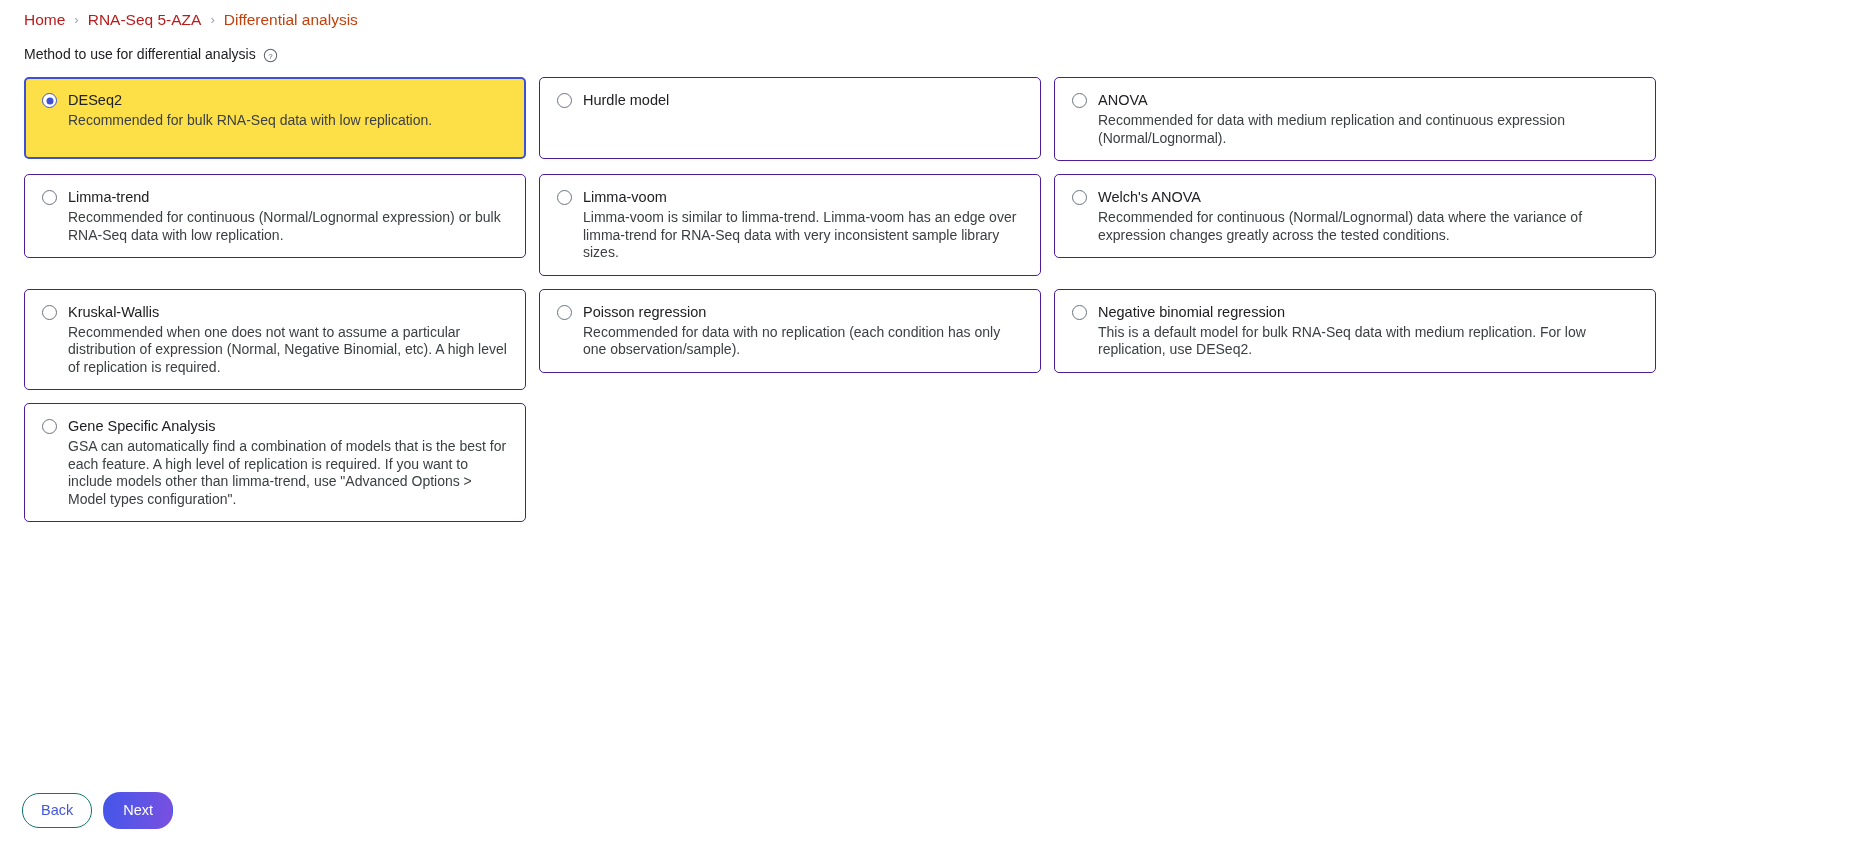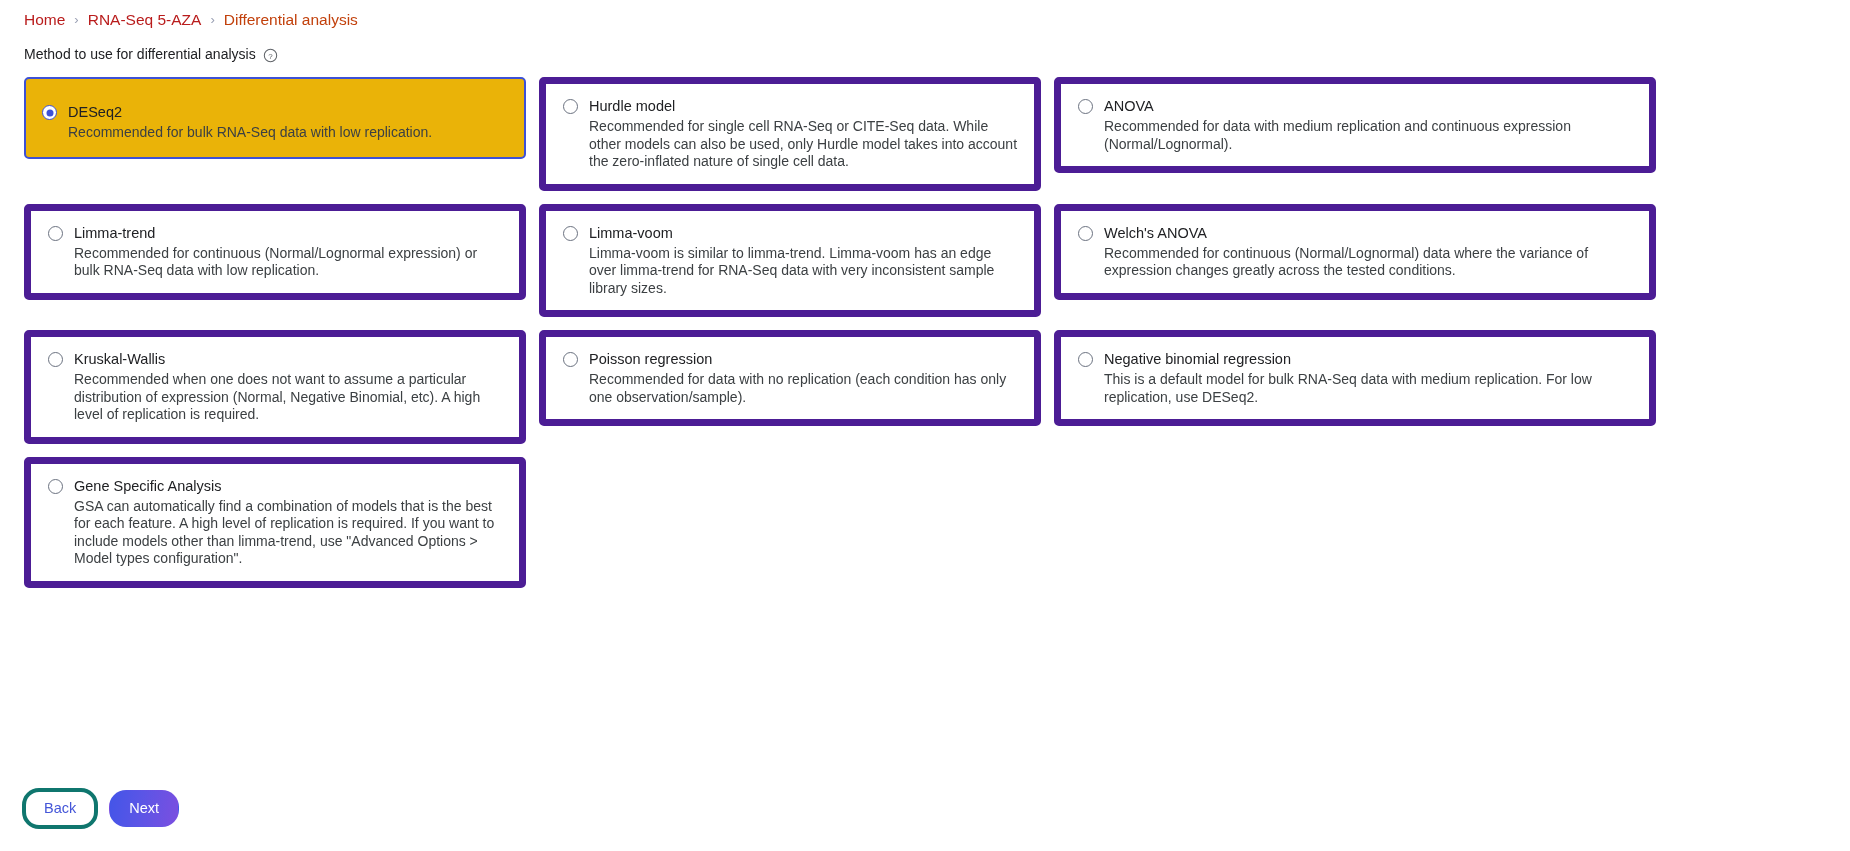--- a/index.html
+++ b/index.html
@@ -74,32 +74,32 @@
   .methods-grid {
     margin: 13px 0 0 24px;
     width: 1805px;
     display: grid;
     grid-template-columns: 502px 502px 602px;
     column-gap: 13px;
     row-gap: 13px;
     align-items: start;
   }
   .method-card {
-    border: 7px solid #4c1d95;
+    border: 1px solid #4c1d95;
     border-radius: 5px;
     background: #ffffff;
     padding: 13px 15px 13px 14px;
     min-height: 82px;
     cursor: pointer;
     position: relative;
   }
   .method-card.selected {
     border: 2px solid #3d51d6;
-    background: #eab308;
-    padding: 24px 14px 12px 13px;
+    background: #fde047;
+    padding: 12px 14px 12px 13px;
   }
   .method-head {
     display: flex;
     align-items: flex-start;
   }
   .radio {
     width: 15px;
     height: 15px;
     min-width: 15px;
     border-radius: 50%;
@@ -153,21 +153,21 @@
     font-size: 14.5px;
     line-height: 1;
     border-radius: 17px;
     padding: 9px 18px 10px;
     cursor: pointer;
     border: 1px solid transparent;
     white-space: nowrap;
   }
   .btn-back {
     background: #ffffff;
-    border: 4px solid #0f766e;
+    border: 1px solid #0f766e;
     color: #4456d8;
   }
   .btn-next {
     background: linear-gradient(100deg, #4355e8 0%, #5b55e6 45%, #7b4fe0 100%);
     color: #ffffff;
     border: 1px solid transparent;
     padding: 10px 19px 11px;
   }
 </style>
 </head>
@@ -199,21 +199,20 @@
       <span class="method-label">DESeq2</span>
     </div>
     <div class="method-desc">Recommended for bulk RNA-Seq data with low replication.</div>
   </div>
 
   <div class="method-card">
     <div class="method-head">
       <span class="radio"></span>
       <span class="method-label">Hurdle model</span>
     </div>
-    <div class="method-desc">Recommended for single cell RNA-Seq or CITE-Seq data. While other models can also be used, only Hurdle model takes into account the zero-inflated nature of single cell data.</div>
   </div>
 
   <div class="method-card col-3">
     <div class="method-head">
       <span class="radio"></span>
       <span class="method-label">ANOVA</span>
     </div>
     <div class="method-desc">Recommended for data with medium replication and continuous expression (Normal/Lognormal).</div>
   </div>
 

